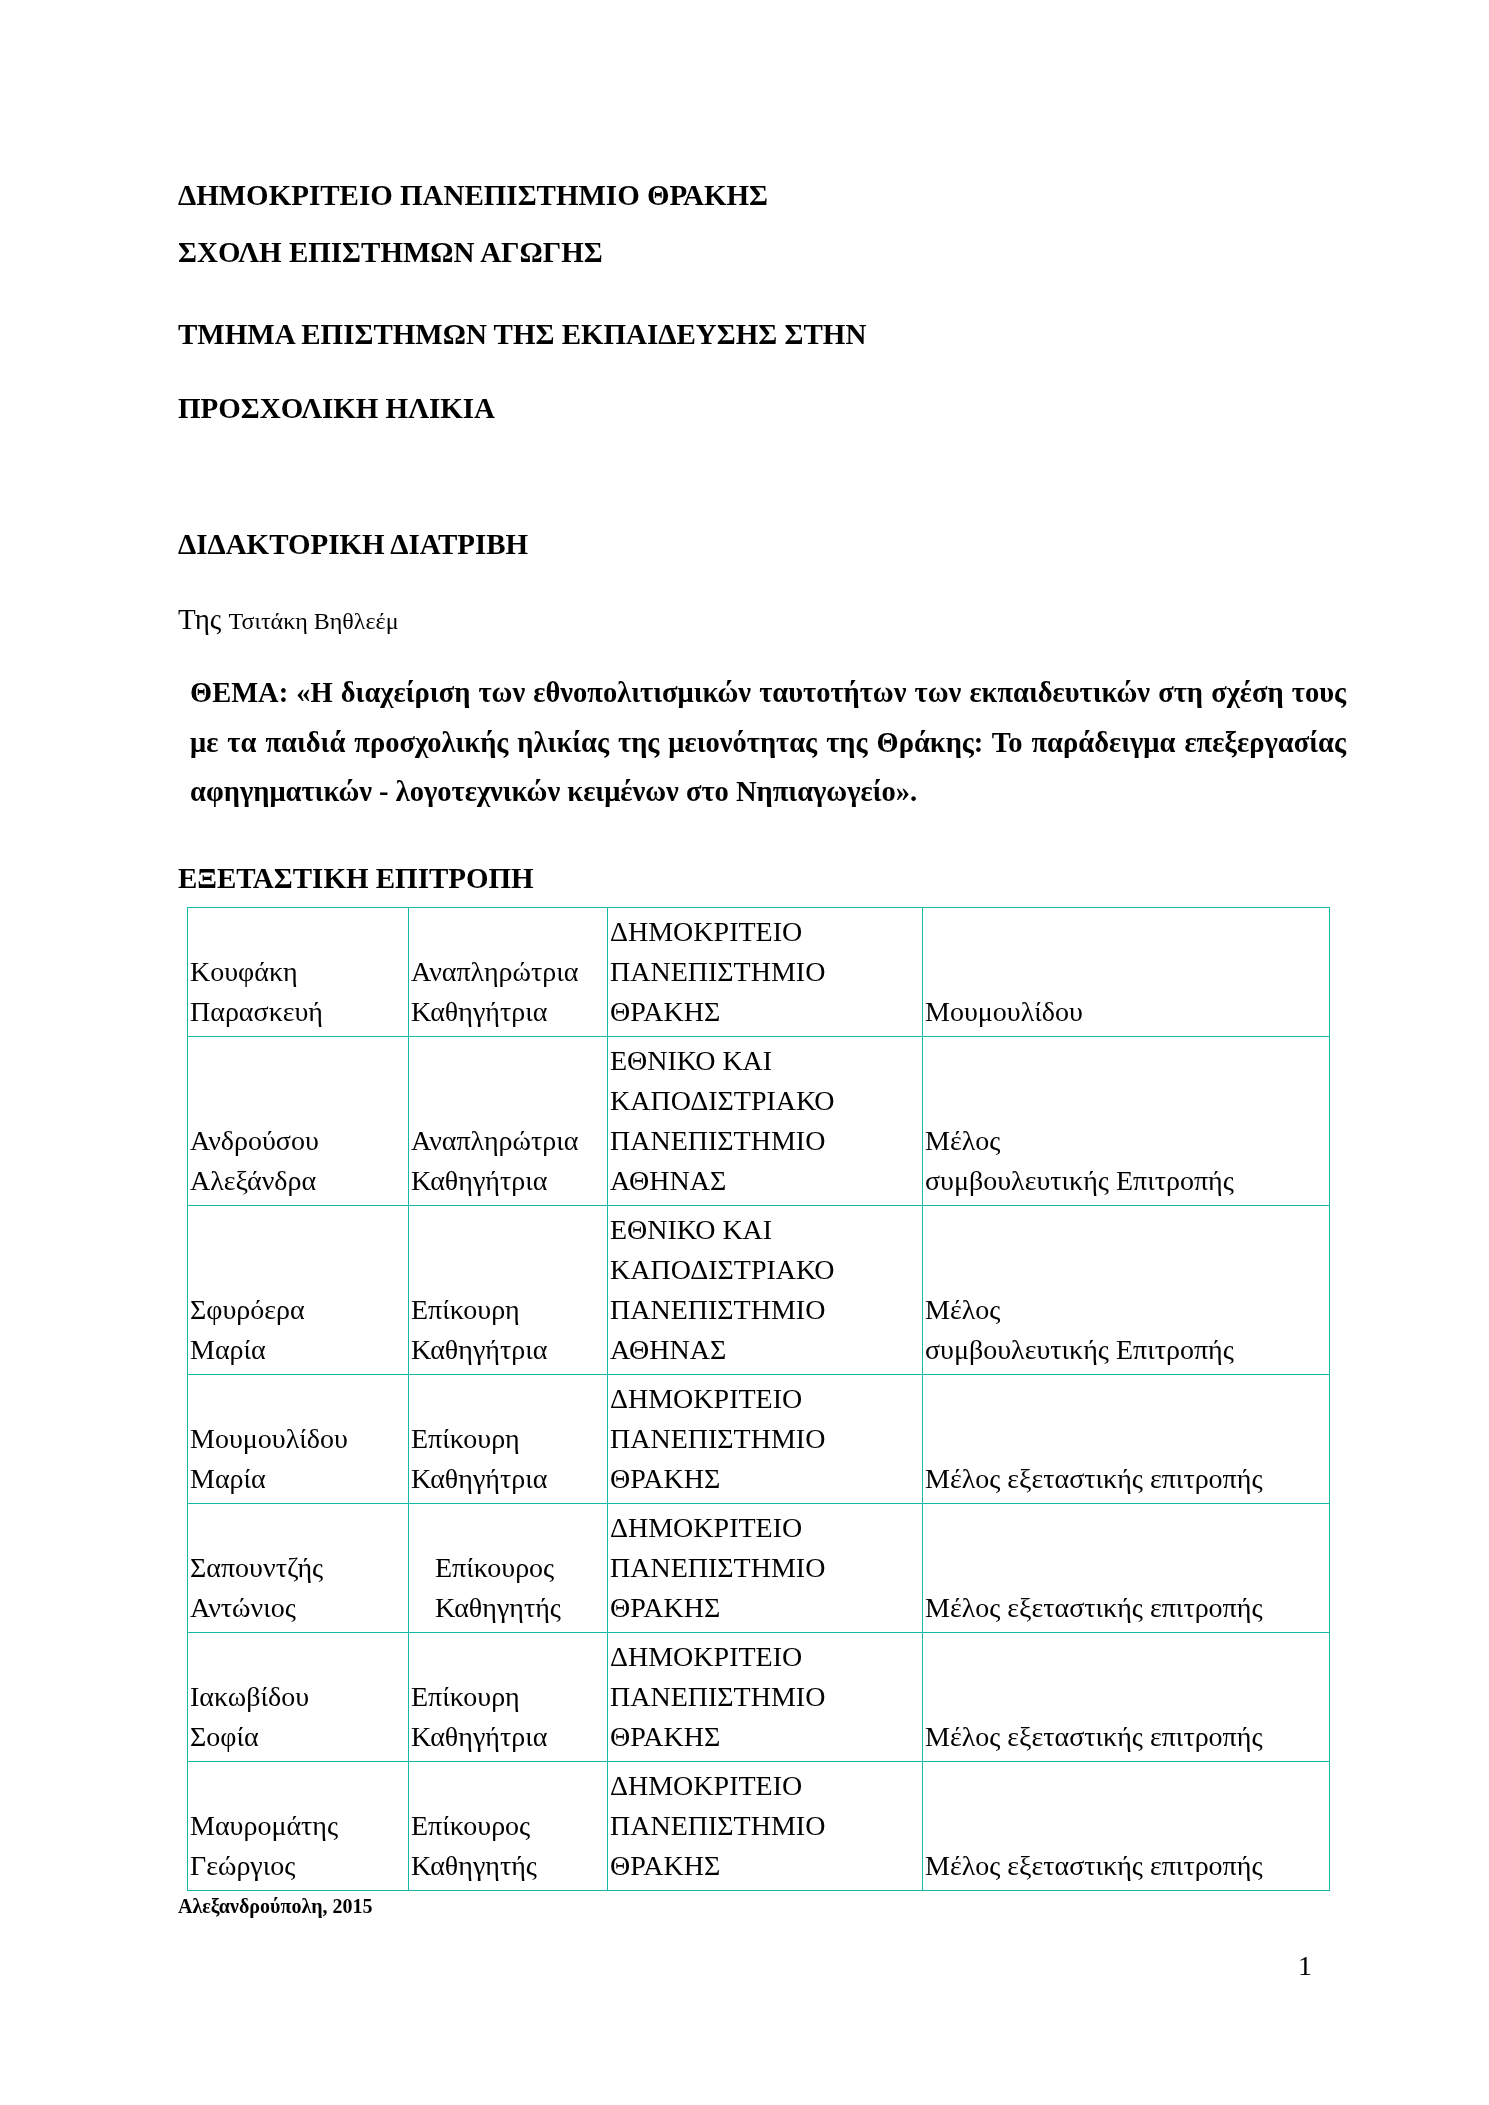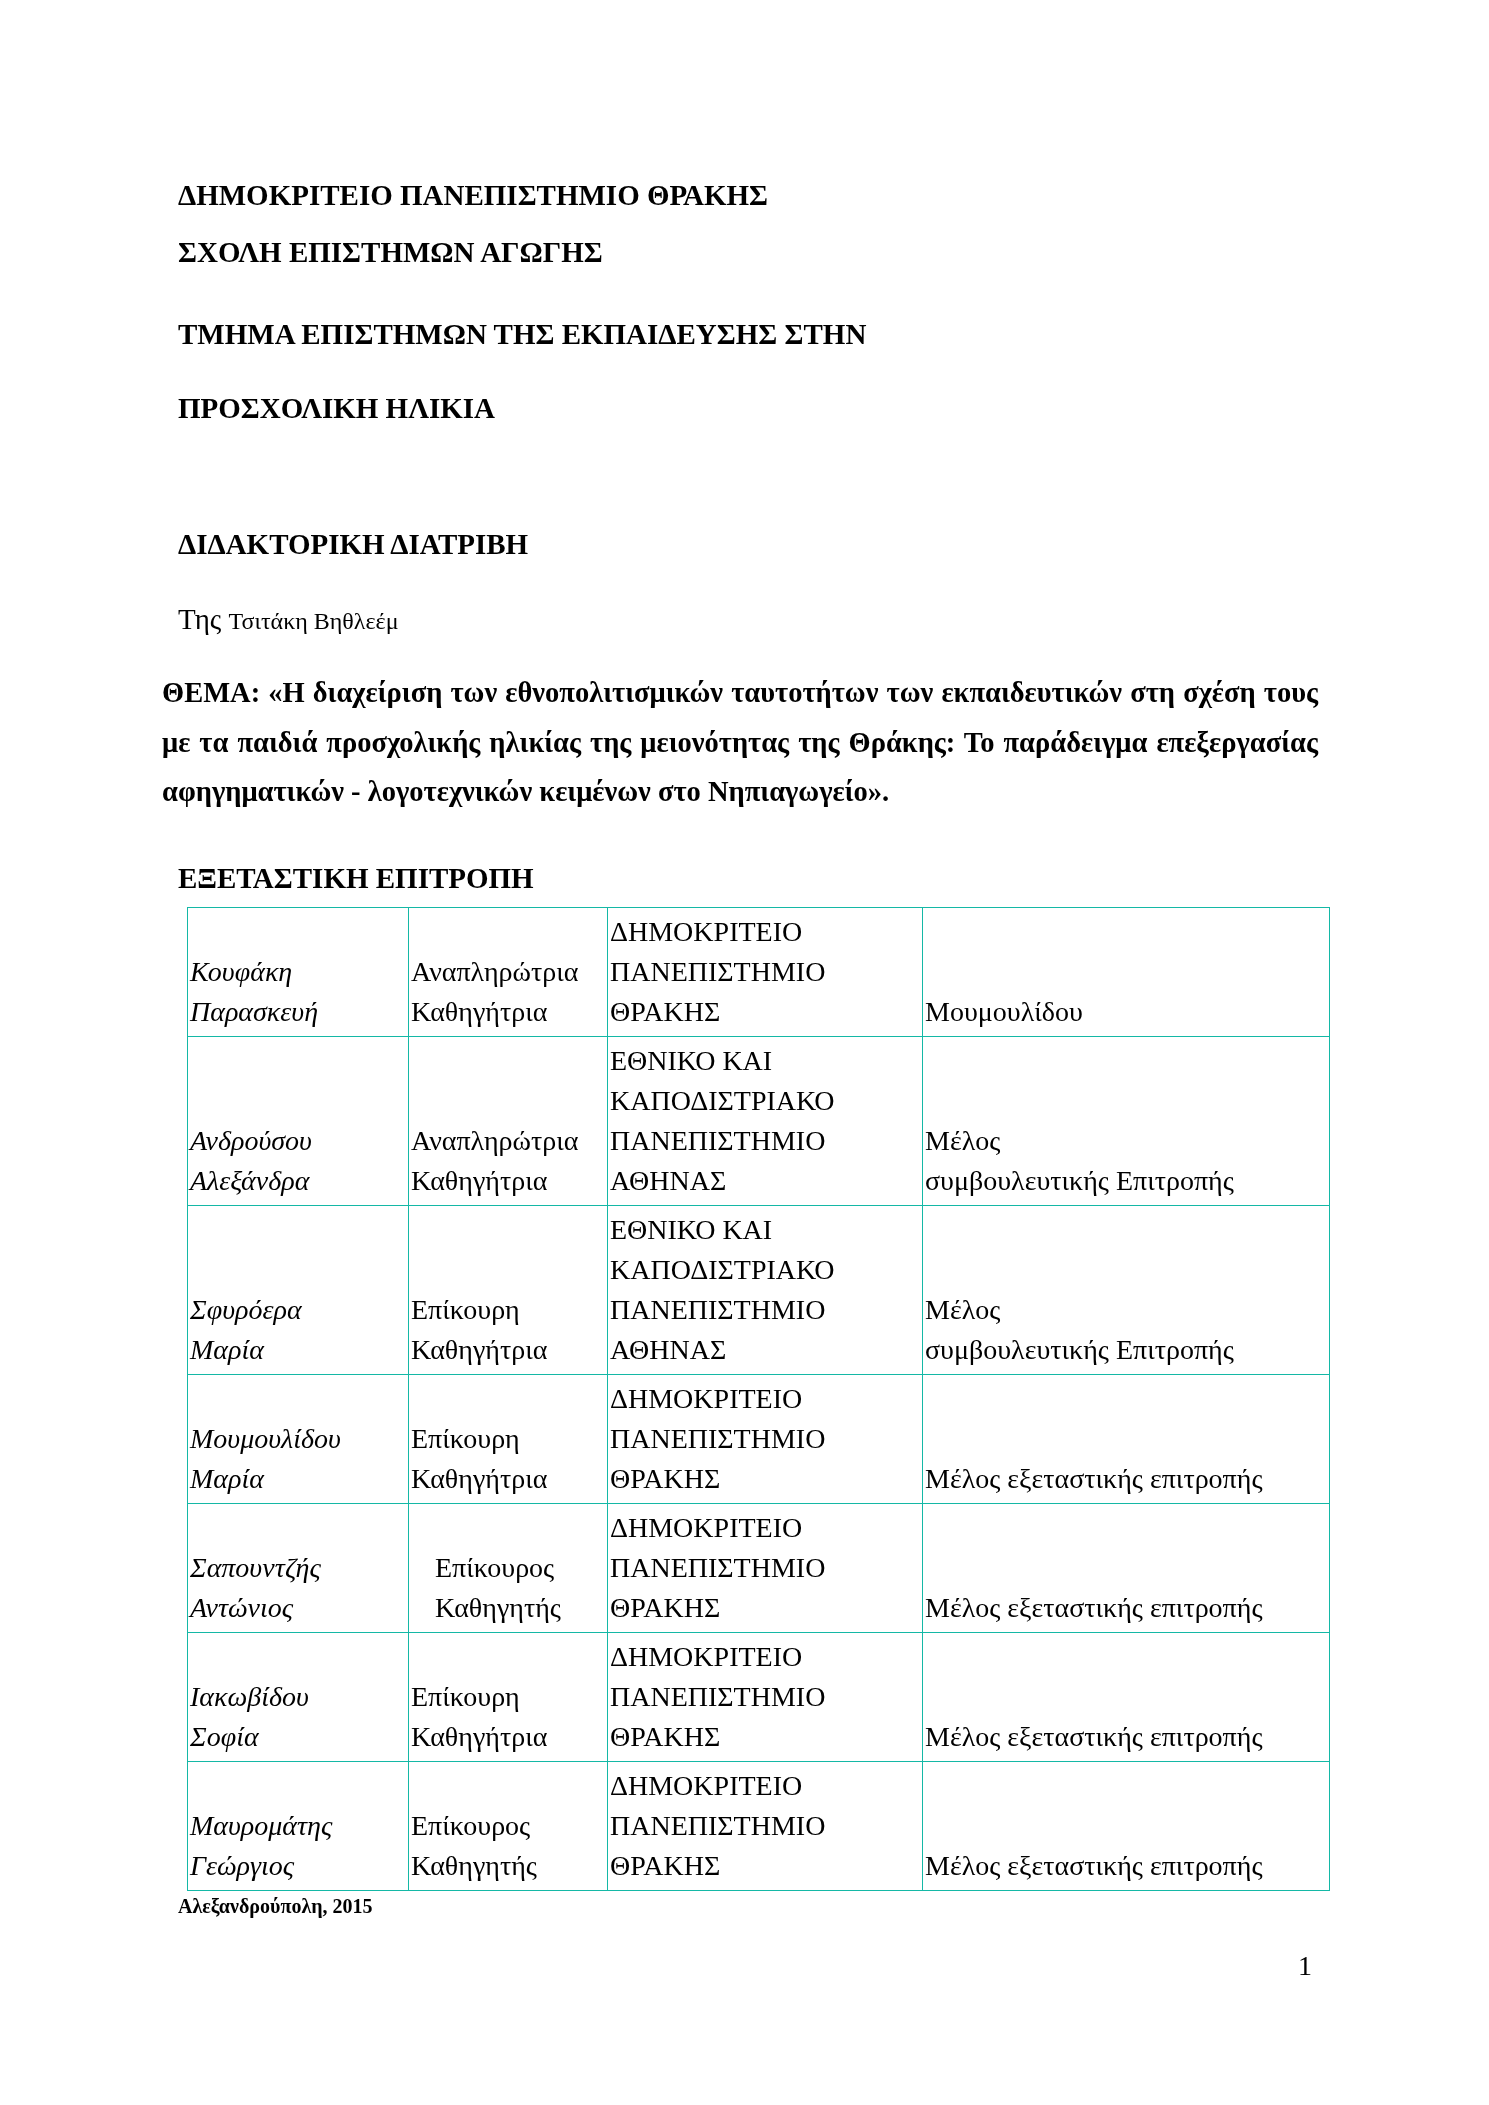--- a/index.html
+++ b/index.html
@@ -7,34 +7,34 @@
          font-family: "Liberation Serif", "DejaVu Serif", serif; color: #000; }
   .center-line { position: absolute; left: 178px; width: 1156px; text-align: left;
                  font-weight: bold; font-size: 29px; line-height: 40px; white-space: nowrap; }
   #h1 { top: 175px; }
   #h2 { top: 232px; }
   #h3 { top: 314px; }
   #h4 { top: 388px; }
   #thesis-type { top: 524px; }
   #author-line { top: 597px; font-weight: normal; font-size: 29px; line-height: 44px; }
   #author-line .author-name { font-weight: normal; font-size: 24px; }
-  #subject { position: absolute; left: 162px; width: 1156px; top: 668px;
+  #subject { position: absolute; left: 190px; width: 1156px; top: 668px;
              font-weight: bold; font-size: 28.5px; line-height: 49.5px;
              text-align: justify; text-align-last: left; }
   #committee-heading { top: 858px; }
   table#committee { position: absolute; left: 187px; top: 907px; width: 1142px;
                     border-collapse: collapse; table-layout: fixed;
                     font-size: 28px; line-height: 40px; }
   #committee td { border: 1px solid #14b8a6; padding: 4px 2px; text-align: left;
                   vertical-align: bottom; }
   #committee col.c1 { width: 221px; }
   #committee col.c2 { width: 199px; }
   #committee col.c3 { width: 315px; }
   #committee col.c4 { width: 407px; }
-  #committee td.name { font-style: italic; }
+  #committee td.name { }
   #committee td.name span, #committee td.rank span { display: block; }
   #committee td.rank.shift { padding-left: 26px; }
   #committee td.inst span { display: block; }
   #committee td.role span { display: block; }
   #committee tr.r1 td { height: 116px; }
   #committee tr.r2 td { height: 155px; }
   #committee tr.r3 td { height: 156px; }
   #committee tr.r4 td { height: 117px; }
   #committee tr.r5 td { height: 117px; }
   #committee tr.r6 td { height: 115px; }

